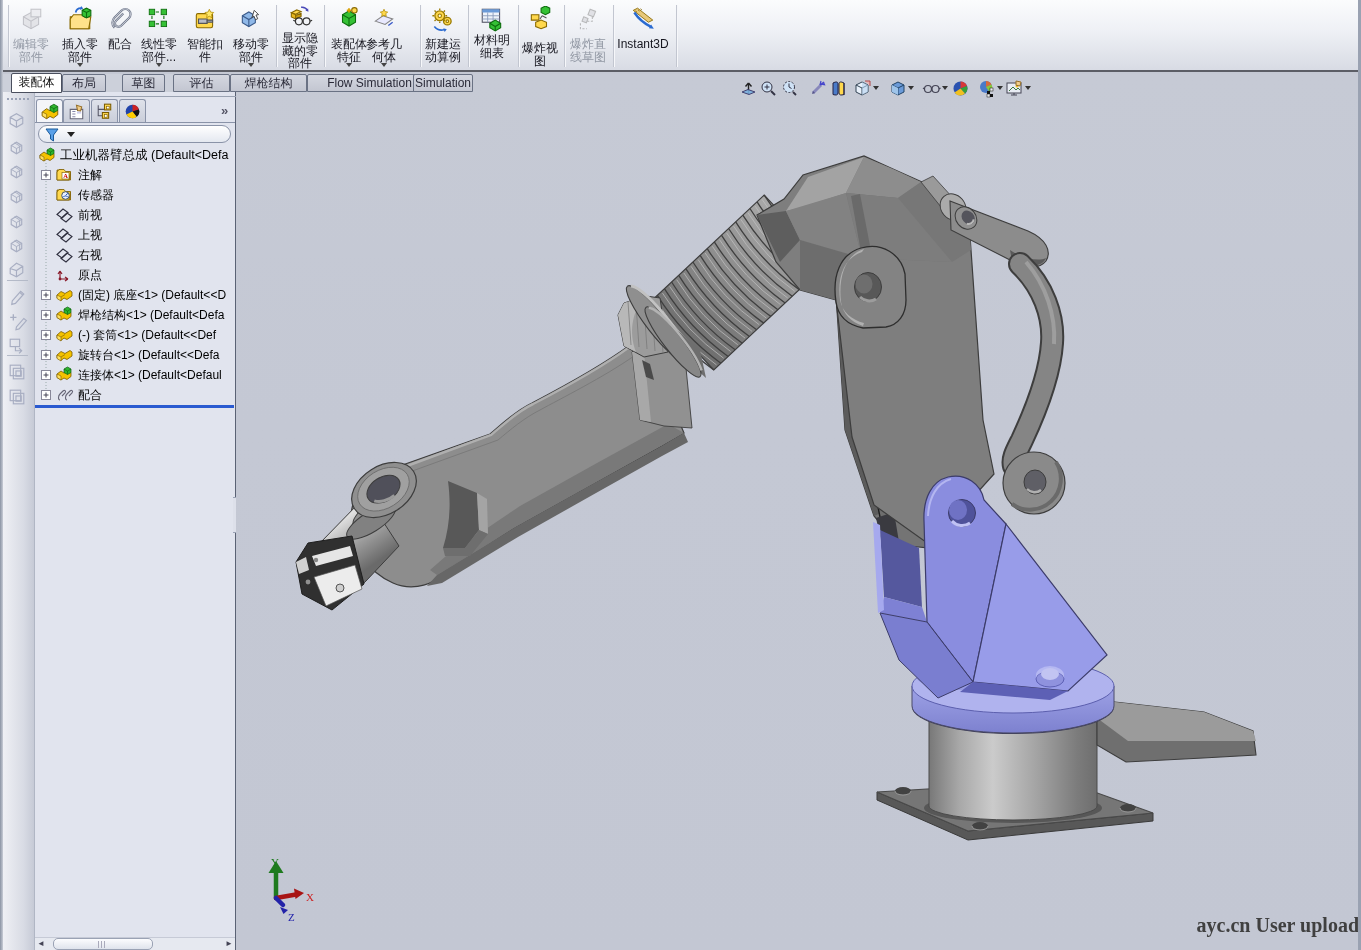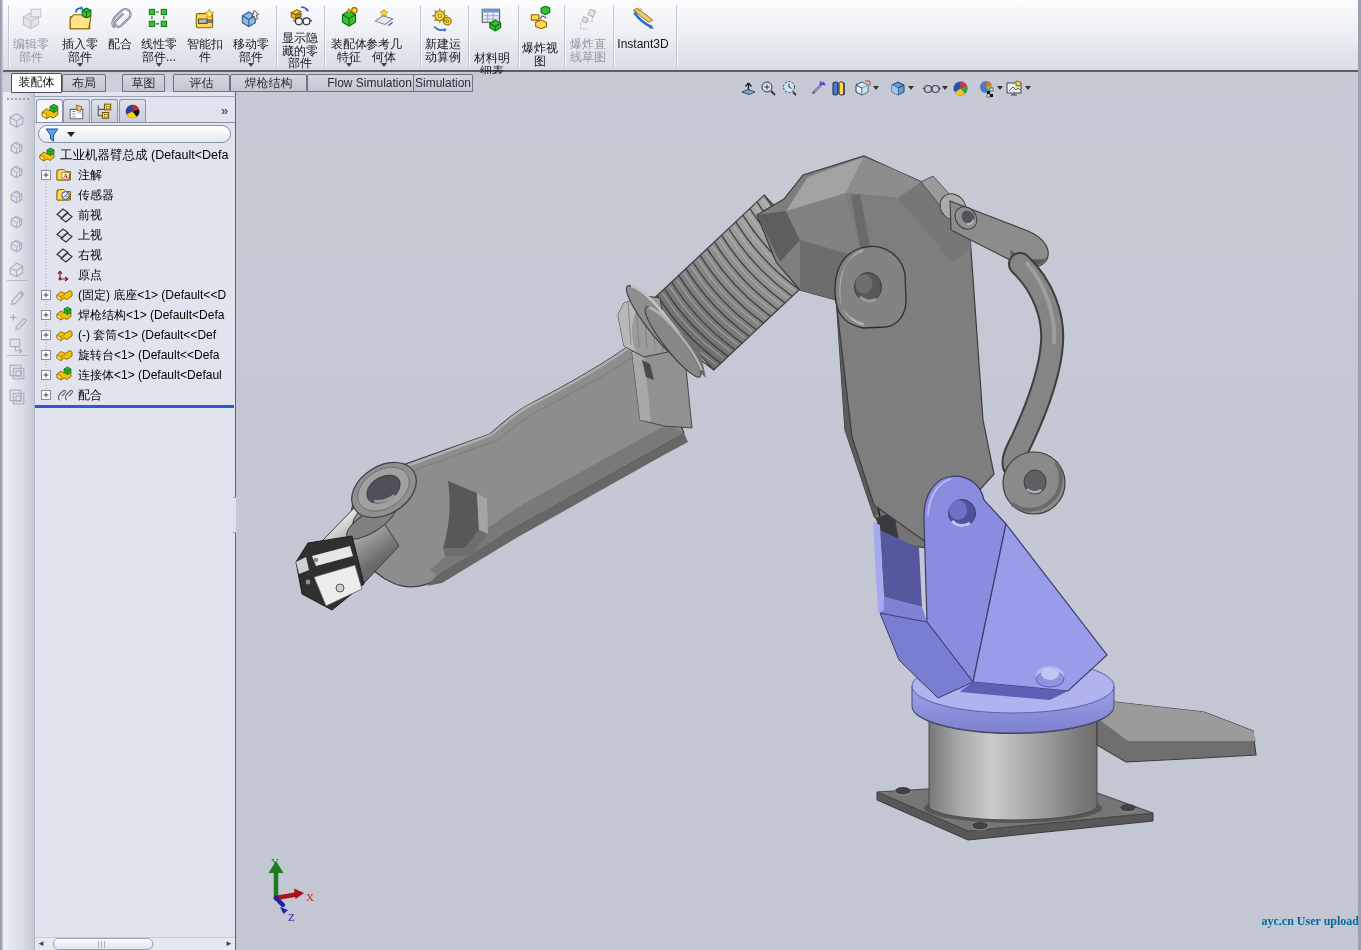--- a/index.html
+++ b/index.html
@@ -40,22 +40,22 @@
   background:repeating-linear-gradient(90deg,#aab 0 1px,transparent 1px 3px); }
 #splitter { position:absolute; left:235px; top:92px; width:1px; height:858px; background:#5a6274; }
 #splithandle { position:absolute; left:233px; top:497px; width:11px; height:36px; background:#dde0ea;
   border:1px solid #9aa2b4; border-left:none; border-radius:0 4px 4px 0; font-size:6px; color:#556;
   text-align:center; line-height:8px; }
 #viewport { position:absolute; left:236px; top:74px; width:1125px; height:876px;
   background:linear-gradient(#c6cad5, #c4c8d4 40%, #c3c7d3); }
 #vptabsbg { position:absolute; left:0px; top:74px; width:236px; height:18px; background:#ccd0da; }
 #hud { position:absolute; left:0; top:77px; width:1361px; height:24px; }
 #robot { position:absolute; left:0; top:18px; }
-#wm { position:absolute; right:2px; top:914px; font-family:"Liberation Serif",serif; font-size:12px;
-  font-weight:bold; color:#0369a1; }
+#wm { position:absolute; right:2px; top:914px; font-family:"Liberation Serif",serif; font-size:20px;
+  font-weight:bold; color:#404040; }
 </style></head>
 <body>
 <div id="page">
 <div style="position:absolute;left:0;top:0;width:3px;height:950px;background:linear-gradient(90deg,#8a93a3,#c8ccd6);z-index:50"></div>
 <div style="position:absolute;left:1358px;top:0;width:3px;height:950px;background:#9aa2b2;z-index:50"></div>
 <div style="position:absolute;left:35px;top:96px;width:201px;height:1px;background:#9aa2b2;z-index:5"></div>
 <div id="toolbar">
 <svg width="0" height="0" style="position:absolute">
         <defs>
 <g id="i_edit">
@@ -259,21 +259,21 @@
         </svg>
         <div class="tlbl" style="top:38px">
           <div class="tl">新建运</div>
           <div class="tl">动算例</div>
         </div>
       </div>
 <div class="tbtn" style="left:460px;width:64px">
         <svg class="ticon" style="top:6px" width="26" height="26" viewBox="0 0 24 24">
           <use href="#i_bom"></use>
         </svg>
-        <div class="tlbl" style="top:52px">
+        <div class="tlbl" style="top:34px">
           <div class="tl">材料明</div>
           <div class="tl">细表</div>
         </div>
       </div>
 <div class="tbtn" style="left:508px;width:64px">
         <svg class="ticon" style="top:6px" width="26" height="26" viewBox="0 0 24 24">
           <use href="#i_expl"></use>
         </svg>
         <div class="tlbl" style="top:42px">
           <div class="tl">爆炸视</div>

